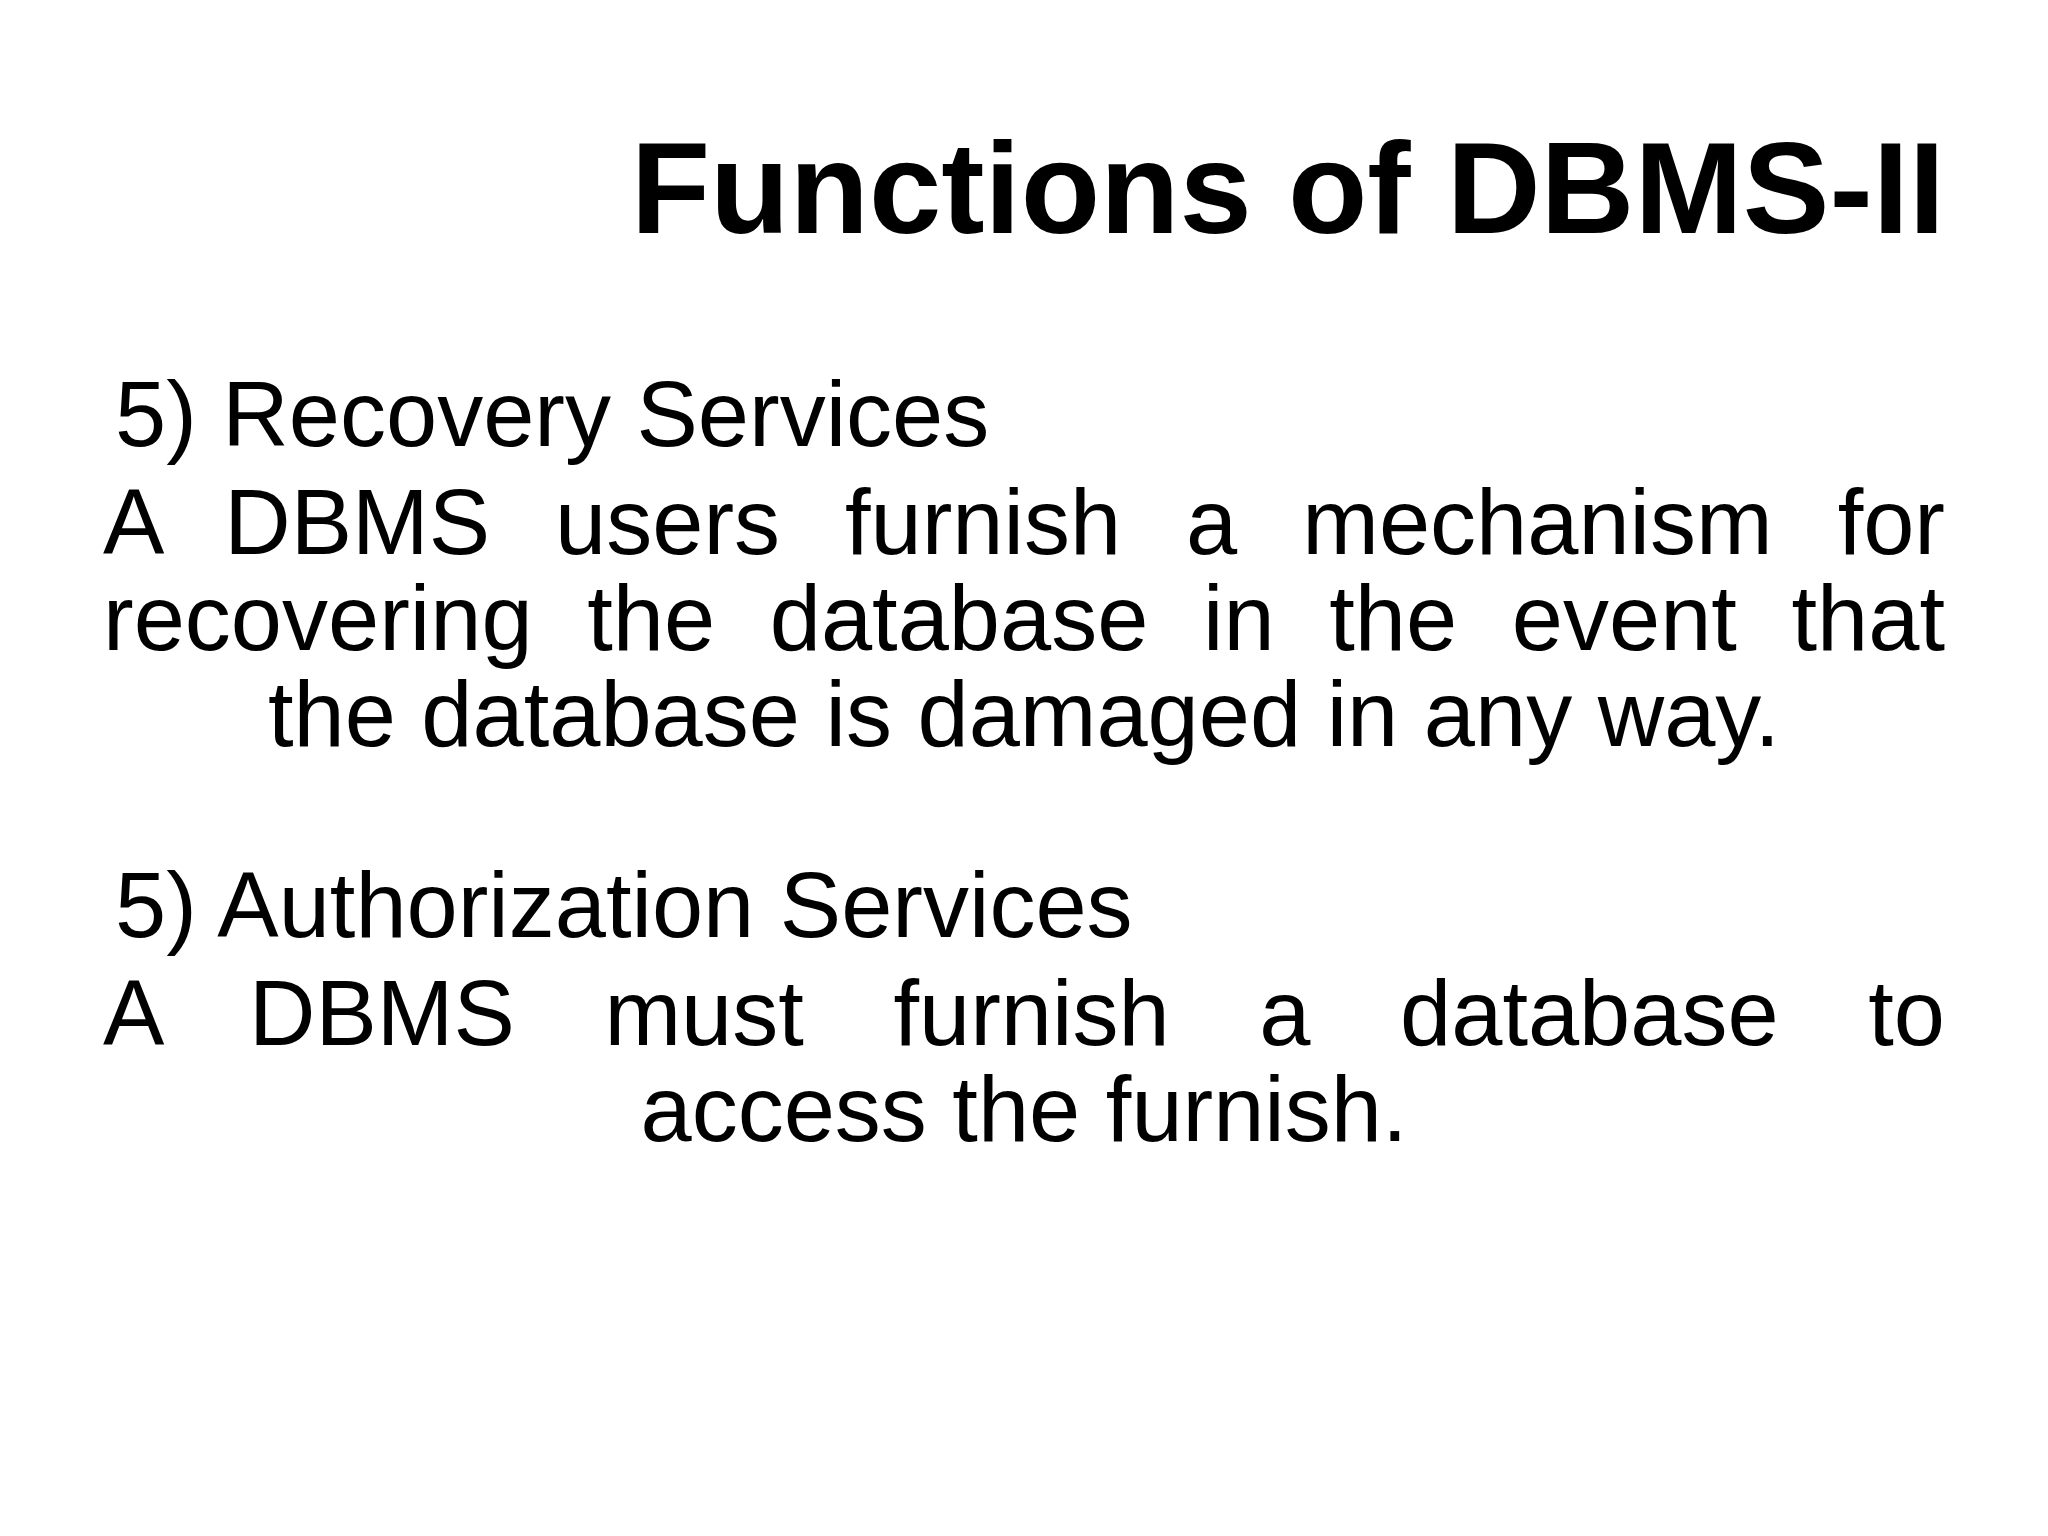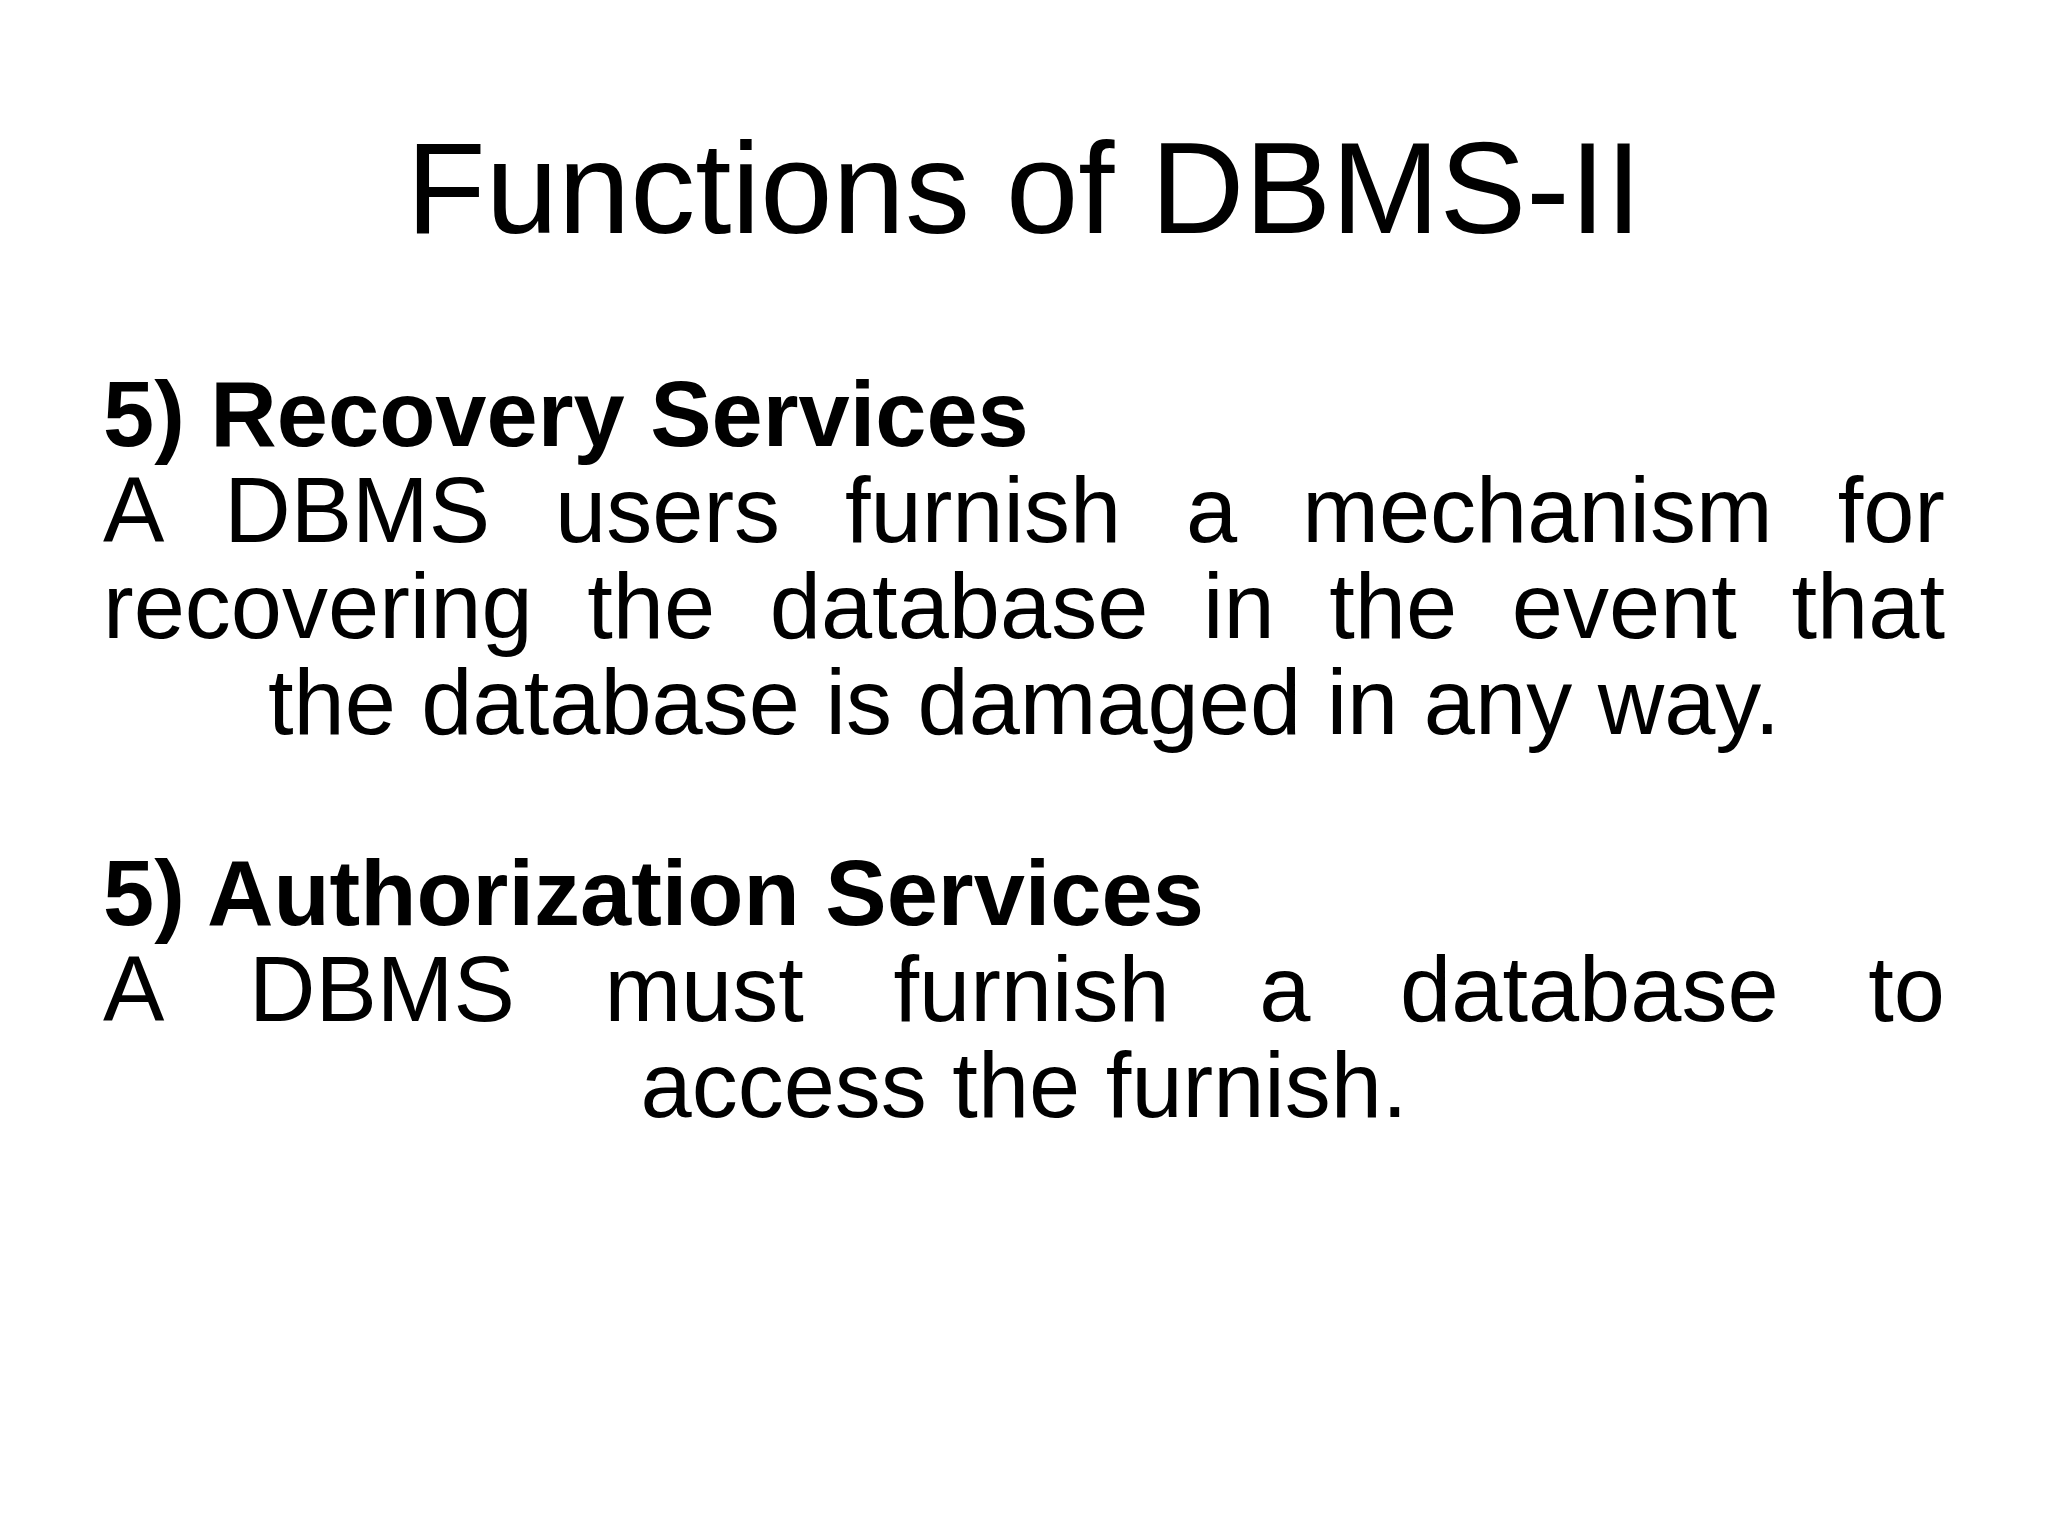--- a/index.html
+++ b/index.html
@@ -18,30 +18,30 @@
     box-sizing: border-box;
     width: 2048px;
     height: 1536px;
     padding: 0 103px;
   }
   .slide-title {
     margin: 0;
     margin-top: 110px;
     font-size: 130px;
     line-height: 1.2;
-    font-weight: 400;
-    text-align: center;
+    font-weight: 700;
+    text-align: right;
     white-space: nowrap;
   }
   .section-heading {
-    margin: 0;
+    margin: 12px;
     margin-top: 100px;
     font-size: 92px;
     line-height: 96px;
-    font-weight: 700;
+    font-weight: 400;
     white-space: nowrap;
   }
   .section-heading.second {
     margin-top: 95px;
   }
   .para {
     margin: 0;
   }
   .para-line {
     font-size: 92px;

